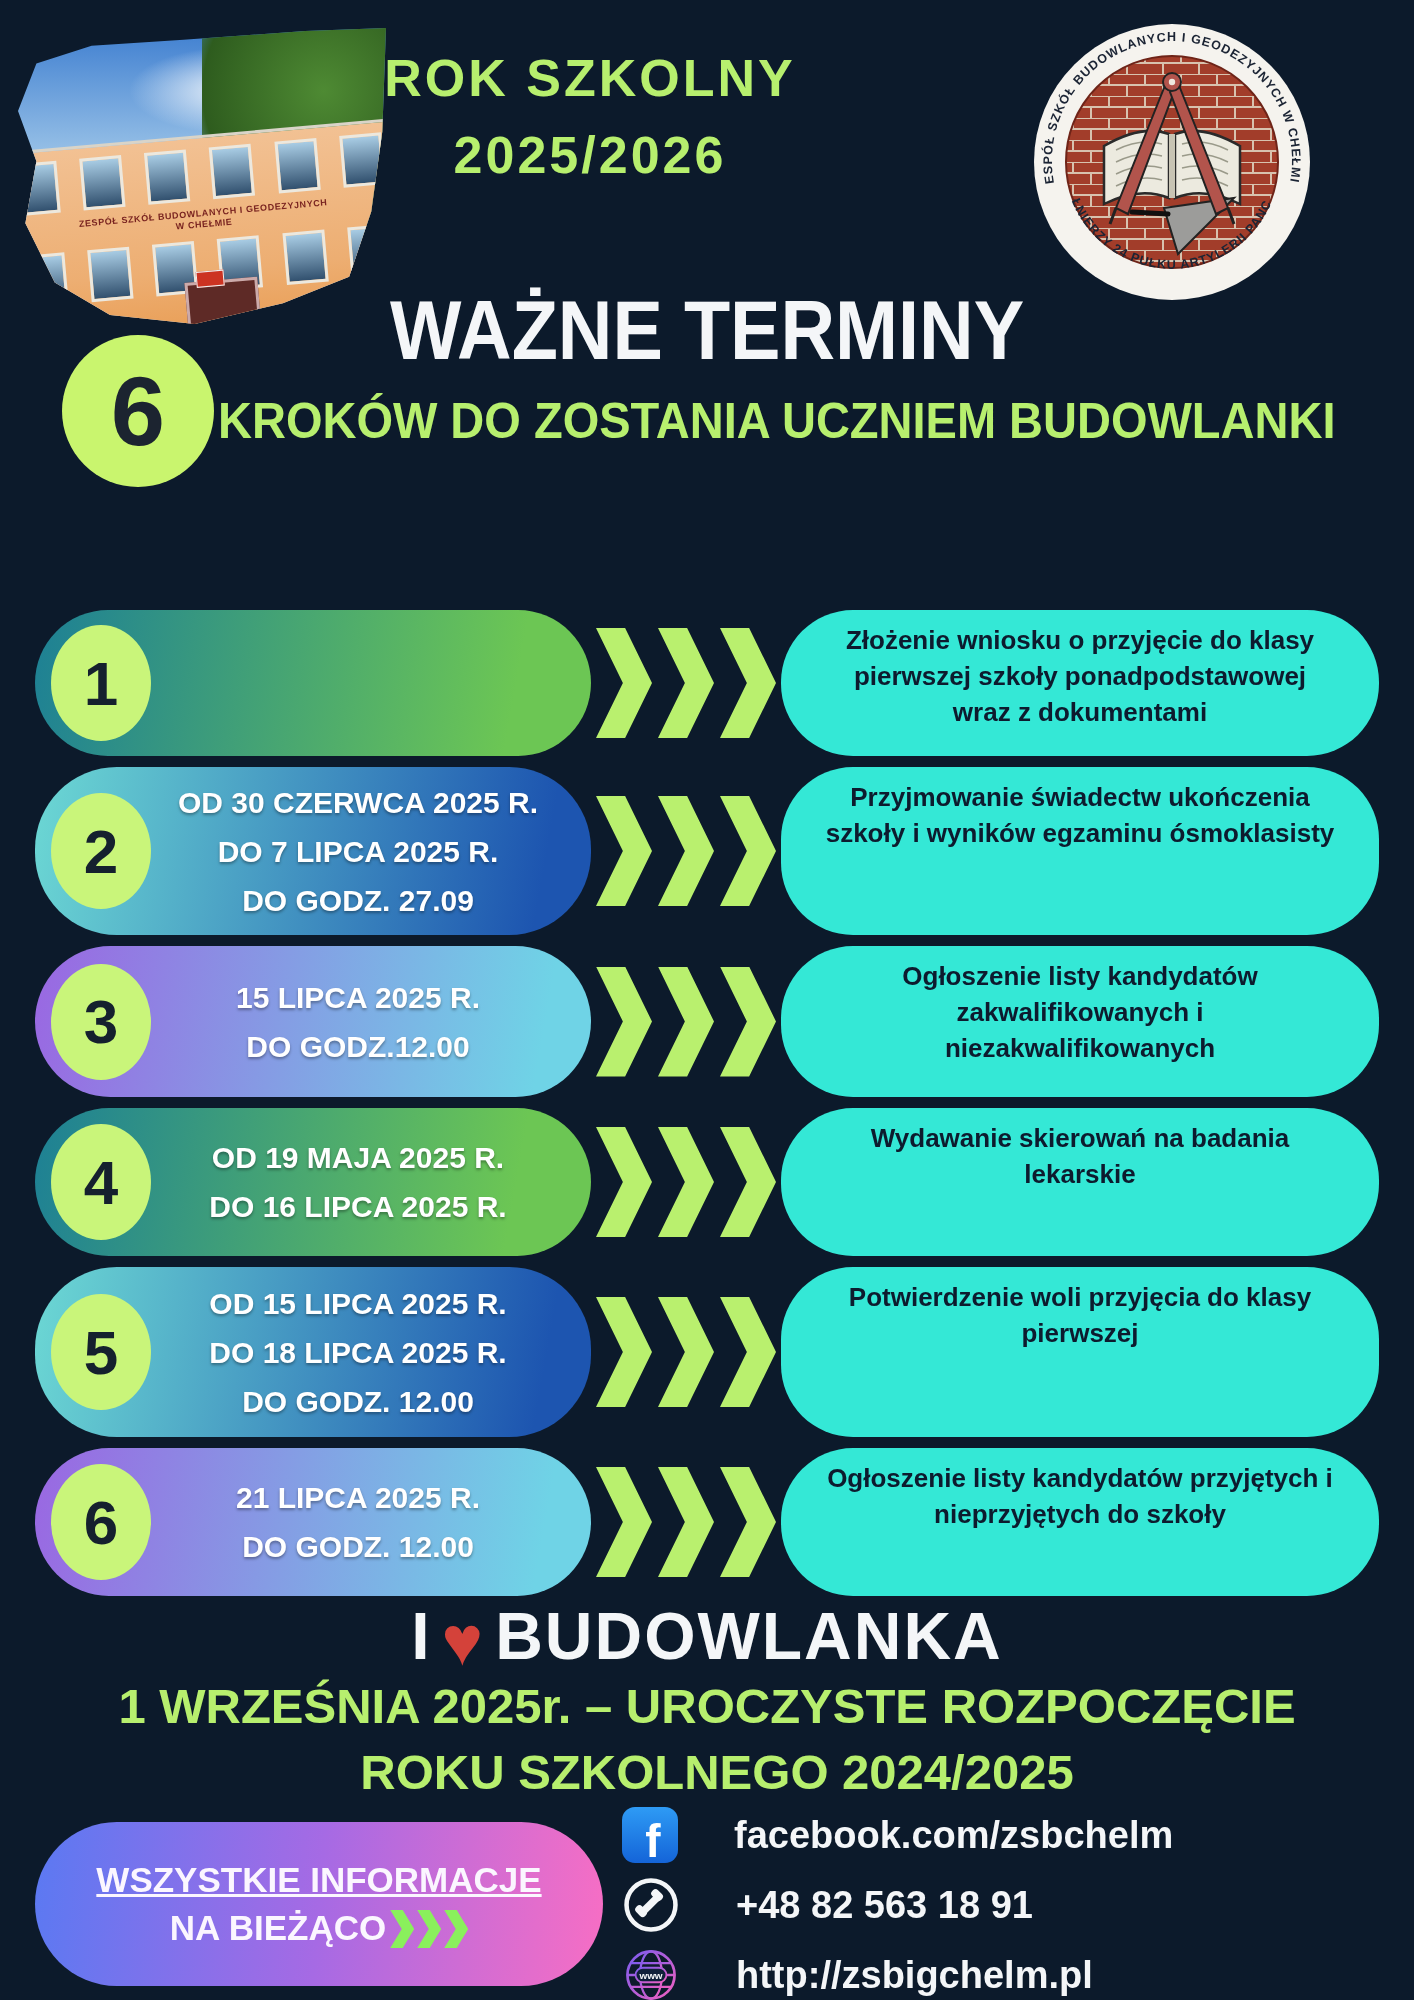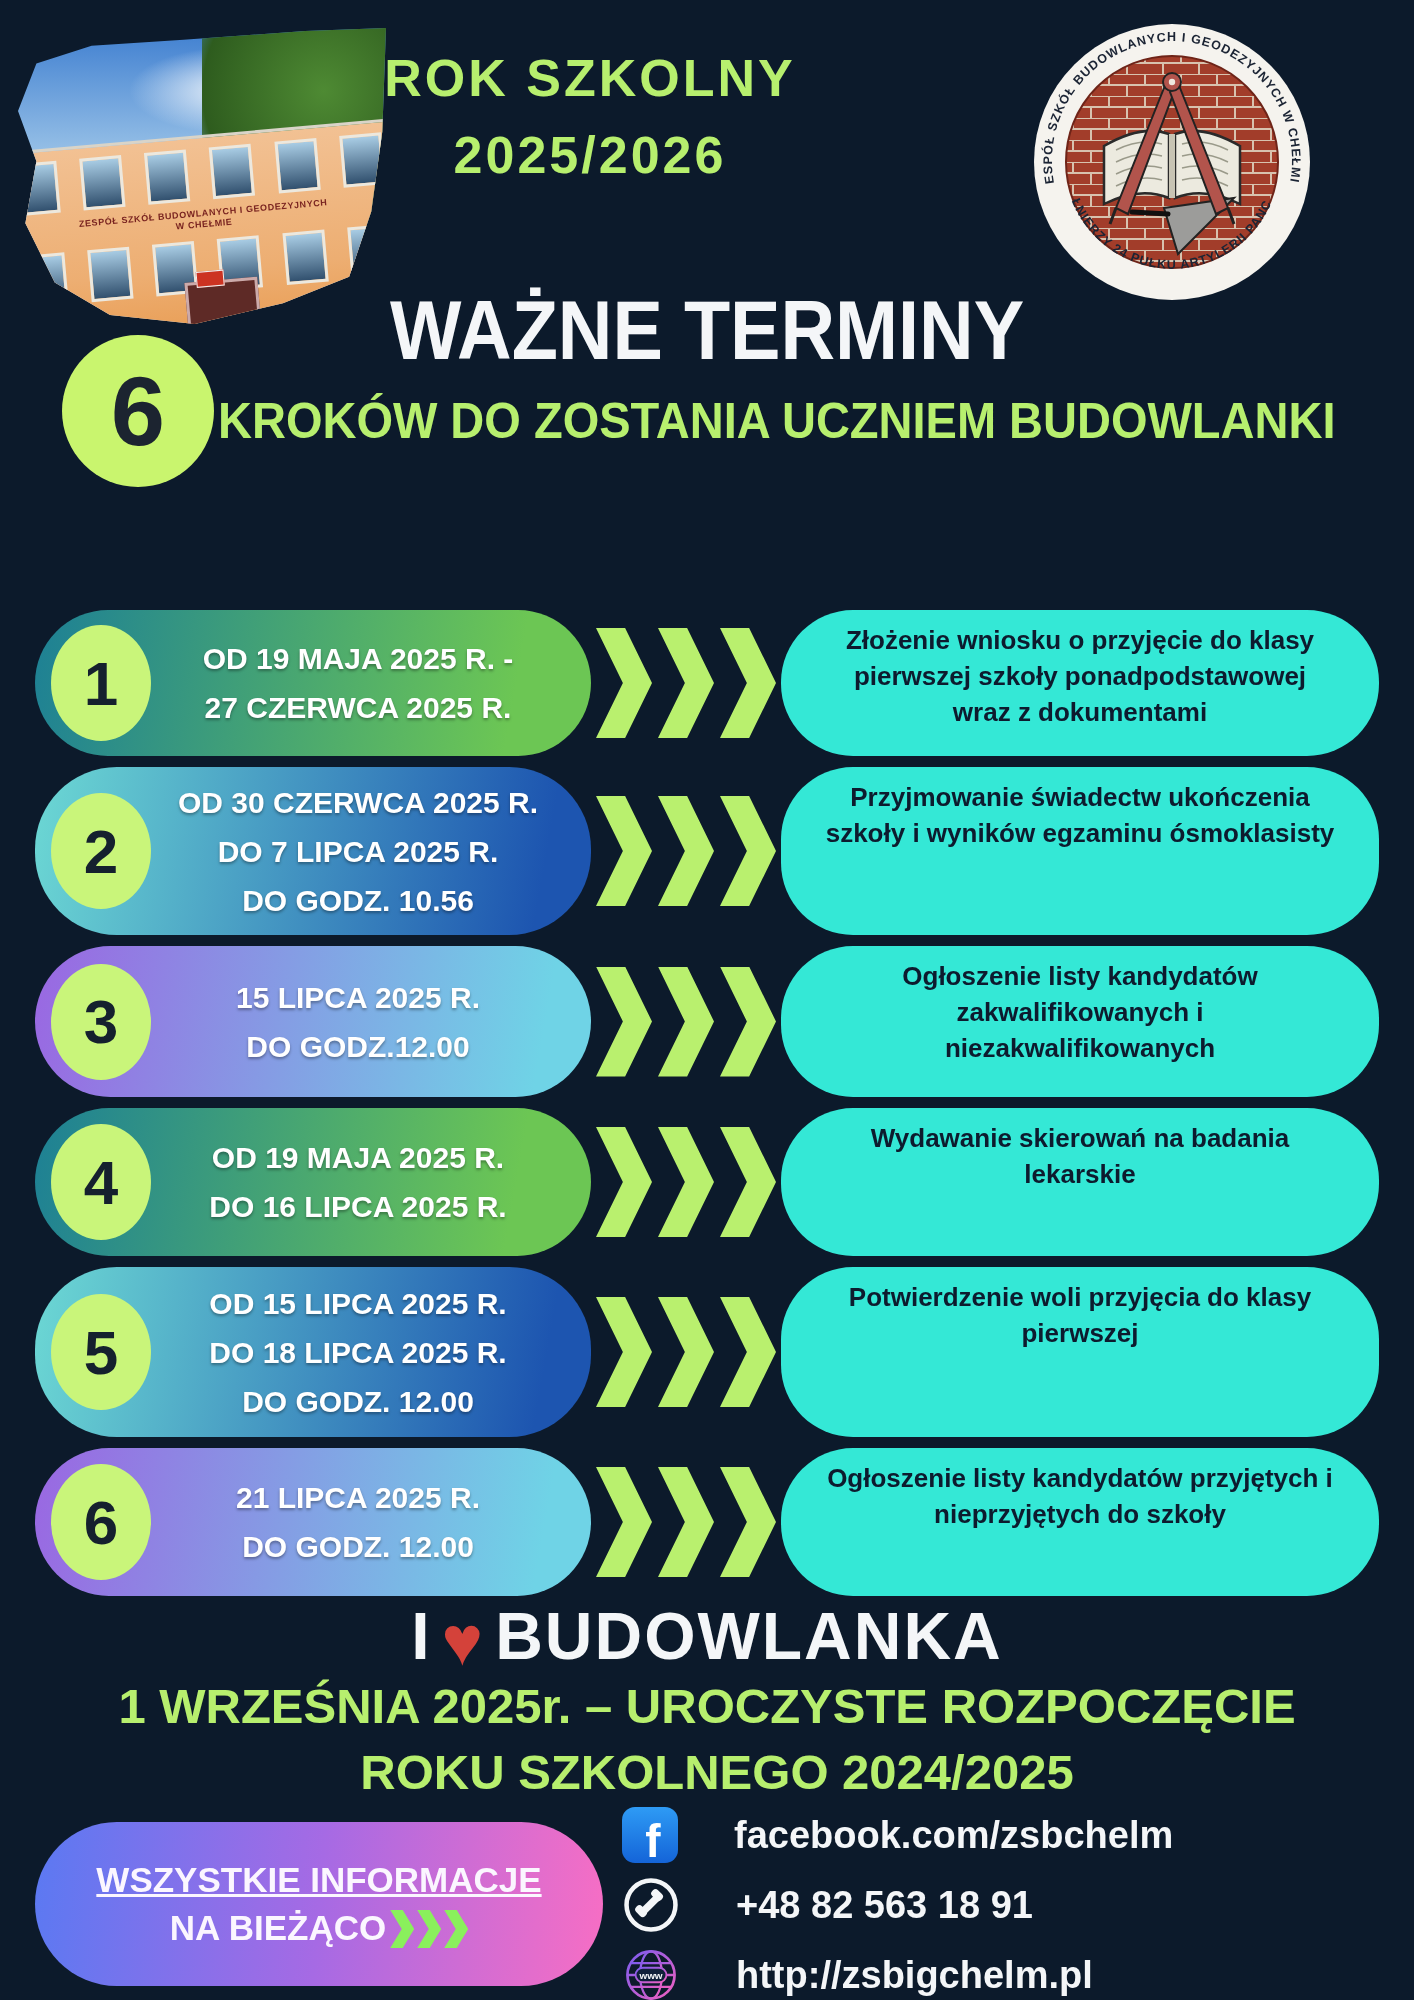--- a/index.html
+++ b/index.html
@@ -167,42 +167,38 @@
   <div class="sixwrap">
     <div class="sixnum">6</div>
   </div>
   <div class="stepslabel">KROKÓW DO ZOSTANIA UCZNIEM BUDOWLANKI</div>
 
   <div class="rows">
 
     <div class="row r1">
       <div class="pill g-teal-green">
         <div class="num">1</div>
-        <div class="dates">
-          <div class="dl">OD 19 MAJA 2025 R. -</div>
-          <div class="dl">27 CZERWCA 2025 R.</div>
-        </div>
       </div>
       <div class="chevs">
           <i></i>
           <i></i>
           <i></i>
         </div>
       <div class="desc">
           <span>Złożenie wniosku o przyjęcie do klasy pierwszej szkoły ponadpodstawowej wraz z dokumentami</span>
         </div>
     </div>
 
     <div class="row r2">
       <div class="pill g-cyan-blue">
         <div class="num">2</div>
         <div class="dates">
           <div class="dl">OD 30 CZERWCA 2025 R.</div>
           <div class="dl">DO 7 LIPCA 2025 R.</div>
-          <div class="dl">DO GODZ. 10.56</div>
+          <div class="dl">DO GODZ. 27.09</div>
         </div>
       </div>
       <div class="chevs">
           <i></i>
           <i></i>
           <i></i>
         </div>
       <div class="desc">
           <span>Przyjmowanie świadectw ukończenia szkoły i wyników egzaminu ósmoklasisty</span>
         </div>

